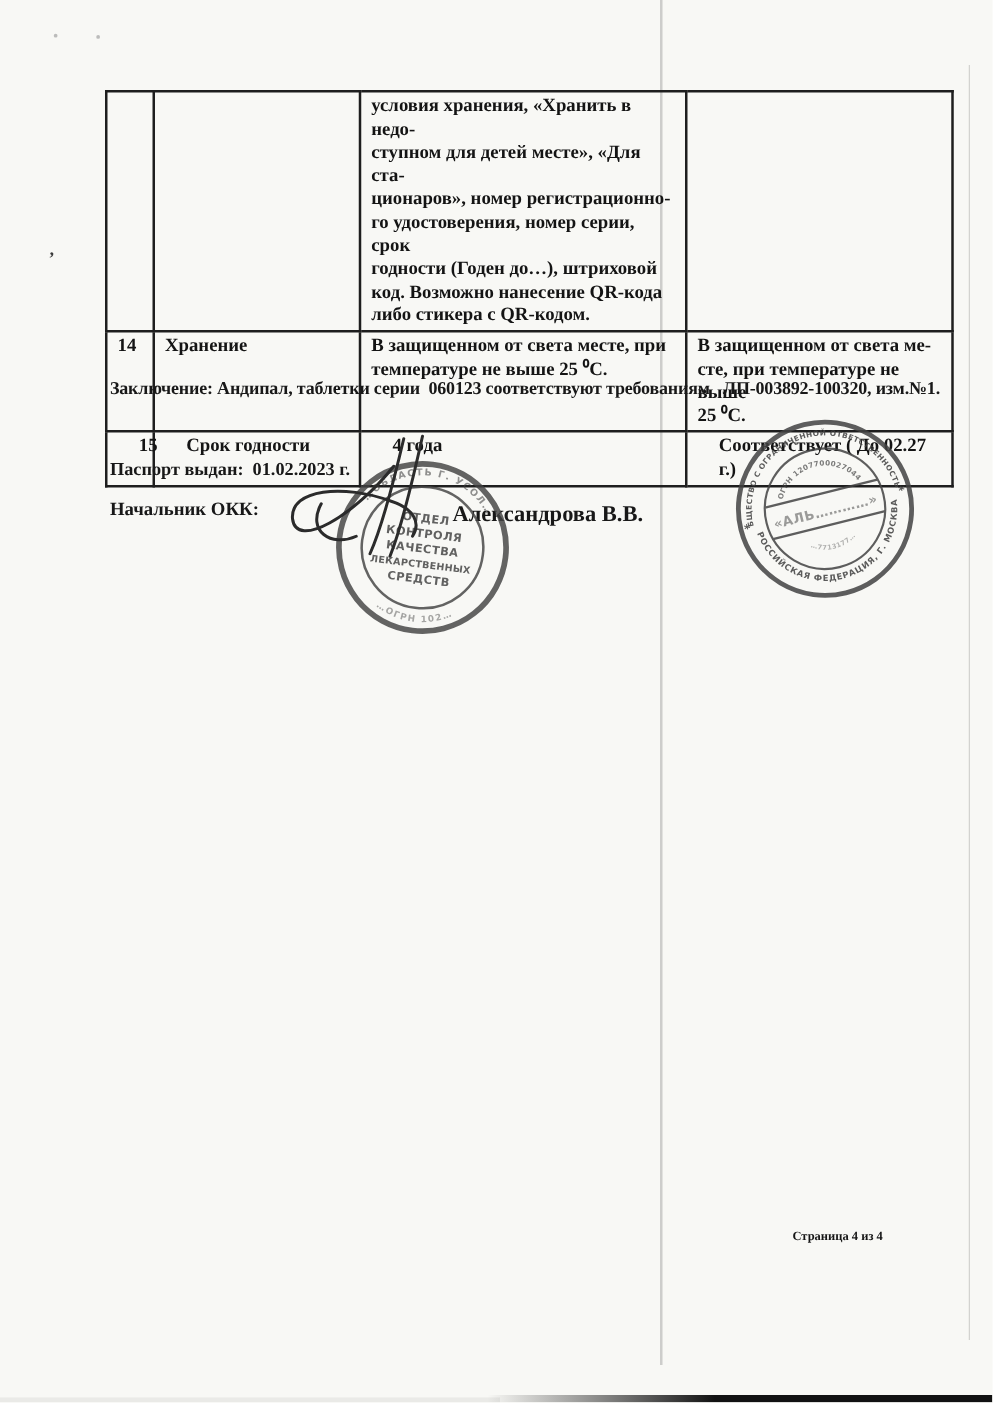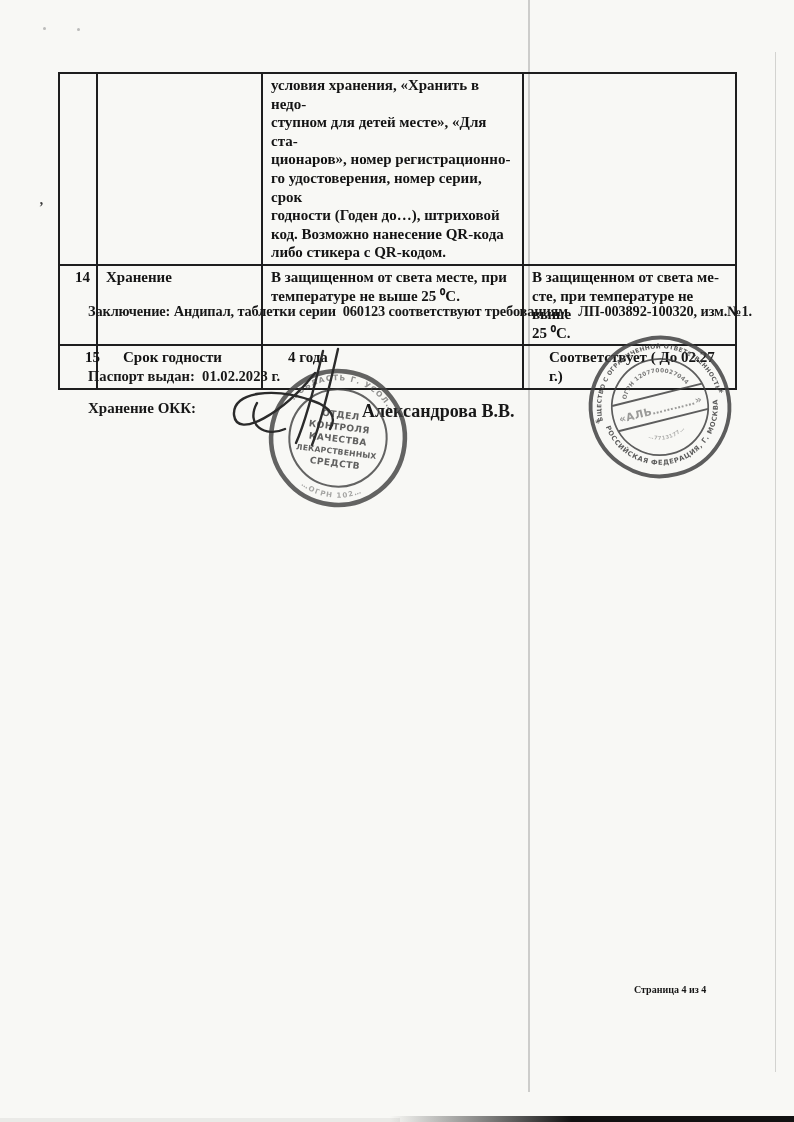--- a/index.html
+++ b/index.html
@@ -11,29 +11,29 @@
   
   .fold-line{position:absolute; left:528px; top:0; width:2px; height:1092px; background:#c6c6c3; opacity:.85;}
   .edge-line{position:absolute; left:775px; top:52px; width:1px; height:1020px; background:#d3d3d0;}
   .bottom-band{position:absolute; left:390px; top:1116px; width:404px; height:6px;
     background:linear-gradient(to right, rgba(20,20,20,0), rgba(20,20,20,.55) 25%, #121212 45%);}
   .bottom-smudge{position:absolute; left:0; top:1118px; width:400px; height:4px; background:#e4e4e1; opacity:.7;}
   .speck{position:absolute; width:3px; height:3px; border-radius:50%; background:#8a8a8a; opacity:.55;}
   .tick{position:absolute; left:39px; top:200px; font-size:14px; font-weight:bold; color:#3a3a3a;}
   
   table.spec{
-    position:absolute; left:58px; top:72px; width:677px;
+    position:absolute; left:84px; top:72px; width:677px;
     border-collapse:collapse; table-layout:fixed;
   }
   table.spec td{
     border:2px solid #1e1e1e; vertical-align:top;
     font-weight:bold; font-size:15px; line-height:18.6px; color:#141414;
     padding:2px 6px 2px 8px;
   }
-  td.c-num{text-align:right; padding-left:9px;}
+  td.c-num{text-align:left; padding-left:9px;}
   .pre{white-space:pre-wrap;}
   tr.r-cont td{height:130px;}
   tr.r-14 td{height:54px;}
   tr.r-15 td{height:22px;padding-left:25px;}
   
   .line{position:absolute; font-weight:bold; white-space:pre-wrap; color:#181818;}
   .l-conclusion{left:88px; top:303px; width:680px; font-size:14.4px; letter-spacing:-0.15px;}
   .l-analyst{left:88px; top:338px; font-size:14.6px;}
   .l-passport{left:88px; top:368px; font-size:14.6px;}
   .l-head{left:88px; top:400px; font-size:15px;}
@@ -92,21 +92,21 @@
         <td class="c-num">15</td>
         <td>Срок годности</td>
         <td class="pre">4 года</td>
         <td class="pre">Соответствует ( До 02.27 г.)</td>
       </tr>
     </tbody>
   </table>
 
   <div class="line l-conclusion">Заключение: Андипал, таблетки серии  060123 соответствуют требованиям   ЛП-003892-100320, изм.№1.</div>
   <div class="line l-passport">Паспорт выдан:  01.02.2023 г.</div>
-  <div class="line l-head">Хранение ОКК:</div>
+  <div class="line l-head">Начальник ОКК:</div>
   <div class="line l-headname">Александрова В.В.</div>
 
   <svg class="stamp stamp-okk" width="152" height="152" viewBox="0 0 150 150">
     <g transform="rotate(7 75 75)" opacity="0.82">
       <circle cx="75" cy="75" r="66" stroke-width="4.5"></circle>
       <circle cx="75" cy="75" r="48" stroke-width="2"></circle>
       <path id="okkArcTop" d="M 18 75 A 57 57 0 0 1 132 75" fill="none"></path>
       <path id="okkArcBot" d="M 16 75 A 59 59 0 0 0 134 75" fill="none"></path>
       <text font-size="7.5" letter-spacing="1.2" opacity="0.7">
         <textPath href="#okkArcTop" startOffset="50%" text-anchor="middle">…ОБЛАСТЬ Г. УСОЛ…</textPath>

